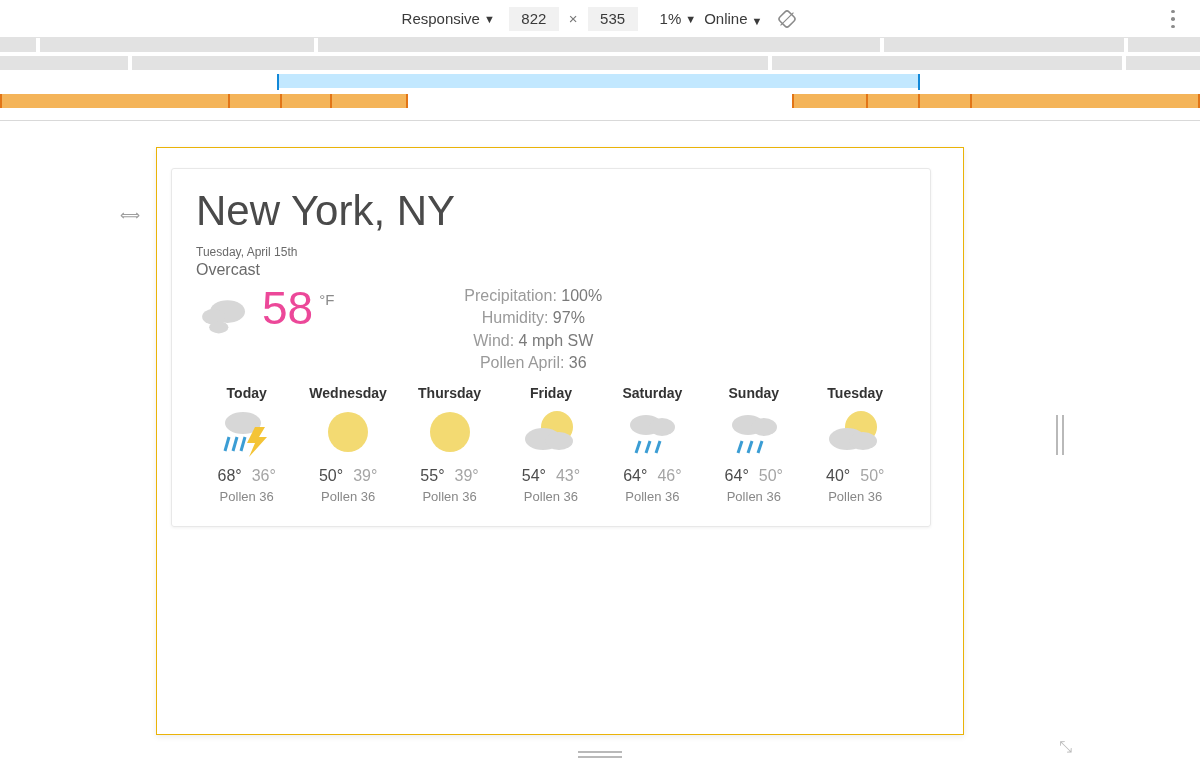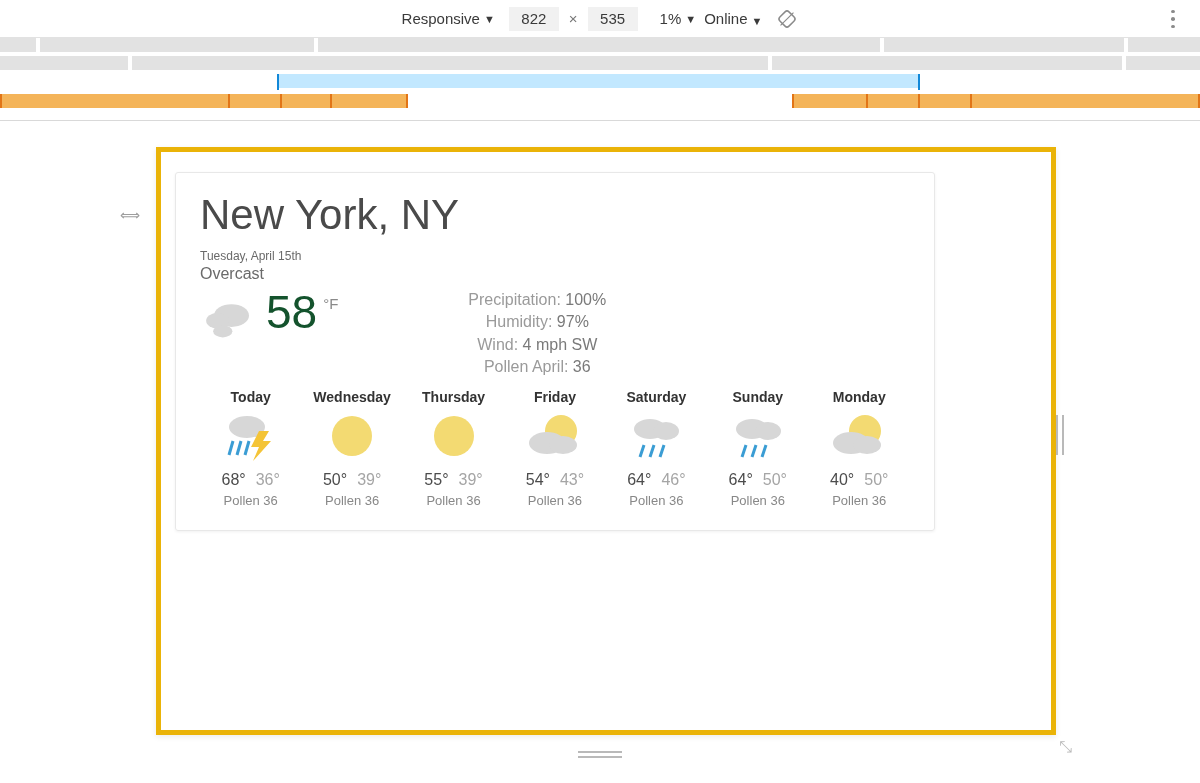--- a/index.html
+++ b/index.html
@@ -31,42 +31,42 @@
   .wf-gutter { height:4px; }
   .gray-bar { position:absolute; top:0; height:14px; background:#e2e2e2; }
   .blue-sel { position:absolute; top:0; height:14px; background:#c2e8ff; }
   .blue-tick{ position:absolute; top:0; width:2px; height:16px; background:#1288d8; }
   .orange-bar{ position:absolute; top:0; height:14px; background:#f4b459; }
   .orange-tick{ position:absolute; top:0; width:2px; height:14px; background:#e27517; }
 
   
   .stage { position:relative; width:100%; height:calc(783px - 38px - 104px); }
   .viewport-shell {
-    position:absolute; left:156px; top:26px; width:900px; height:588px;
-    background:#fff; border:5px solid #eab308; box-shadow:0 2px 6px rgba(0,0,0,0.08);
+    position:absolute; left:156px; top:26px; width:808px; height:588px;
+    background:#fff; border:1px solid #eab308; box-shadow:0 2px 6px rgba(0,0,0,0.08);
   }
   .resize-left { position:absolute; left:120px; top:86px; font-size:14px; color:#9e9e9e;}
   .resize-bars { position:absolute; right:136px; top:294px; display:flex; gap:4px;}
   .resize-bars span{ width:2px;height:40px;background:#b9b9b9; display:block;}
   .resize-bottom { position:absolute; left:578px; bottom:4px; display:flex; flex-direction:column; gap:3px;}
   .resize-bottom span{height:2px;width:44px;background:#b9b9b9;display:block;}
   .resize-corner { position:absolute; right:128px; bottom:6px; color:#b9b9b9; font-size:16px;}
 
   
   .card {
     margin:20px 14px 0 14px; padding:18px 24px 22px 24px; border:1px solid #e8e8e8;
     border-radius:3px; box-shadow:0 1px 3px rgba(0,0,0,0.06); width:760px;
   }
   .city { font-size:42px; font-weight:400; color:#4a4a4a; margin:0 0 10px 0;}
   .date { font-size:12px; color:#6a6a6a; }
   .cond { font-size:16px; color:#6a6a6a; margin-top:2px;}
   .current { display:flex; margin-top:6px; }
   .current-left{ display:flex; align-items:flex-start;}
   .big-icon { width:56px; height:48px; margin-right:6px; margin-top:6px;}
-  .temp { font-size:46px; color:#14532d; line-height:1; margin-left:4px;}
+  .temp { font-size:46px; color:#ec4899; line-height:1; margin-left:4px;}
   .unit { font-size:15px; color:#8a8a8a; margin-left:6px; margin-top:6px;}
   .stats { margin-left:130px; font-size:16px; color:#7a7a7a; line-height:1.4;text-align:center;}
   .stats .label{ color:#9a9a9a;}
 
   .forecast { display:flex; margin-top:10px; gap:0; }
   .day { width:106px; text-align:center; }
   .day-name { font-size:14px; color:#333; font-weight:bold; margin-bottom:6px; }
   .day-icon { width:60px; height:50px; margin:0 auto 10px auto; }
   .hi { font-size:16px; color:#4c4c4c; }
   .lo { font-size:16px; color:#a5a5a5; margin-left:10px;}
@@ -230,21 +230,21 @@
                 <ellipse cx="24" cy="18" rx="16" ry="10" class="cloud-fill"></ellipse>
                 <ellipse cx="40" cy="20" rx="13" ry="9" class="cloud-fill"></ellipse>
                 <line x1="18" y1="34" x2="14" y2="46" class="rain-fill"></line>
                 <line x1="28" y1="34" x2="24" y2="46" class="rain-fill"></line>
                 <line x1="38" y1="34" x2="34" y2="46" class="rain-fill"></line>
               </svg></div>
             <div><span class="hi">64°</span><span class="lo">50°</span></div>
             <div class="pollen">Pollen 36</div>
           </div>
           <div class="day">
-            <div class="day-name">Monday</div>
+            <div class="day-name">Tuesday</div>
             <div class="day-icon"><svg viewBox="0 0 60 50">
                 <circle cx="36" cy="20" r="16" class="sun-fill"></circle>
                 <ellipse cx="22" cy="32" rx="18" ry="11" class="cloud-fill"></ellipse>
                 <ellipse cx="38" cy="34" rx="14" ry="9" class="cloud-fill"></ellipse>
               </svg></div>
             <div><span class="hi">40°</span><span class="lo">50°</span></div>
             <div class="pollen">Pollen 36</div>
           </div>
         </div>
     </div>

